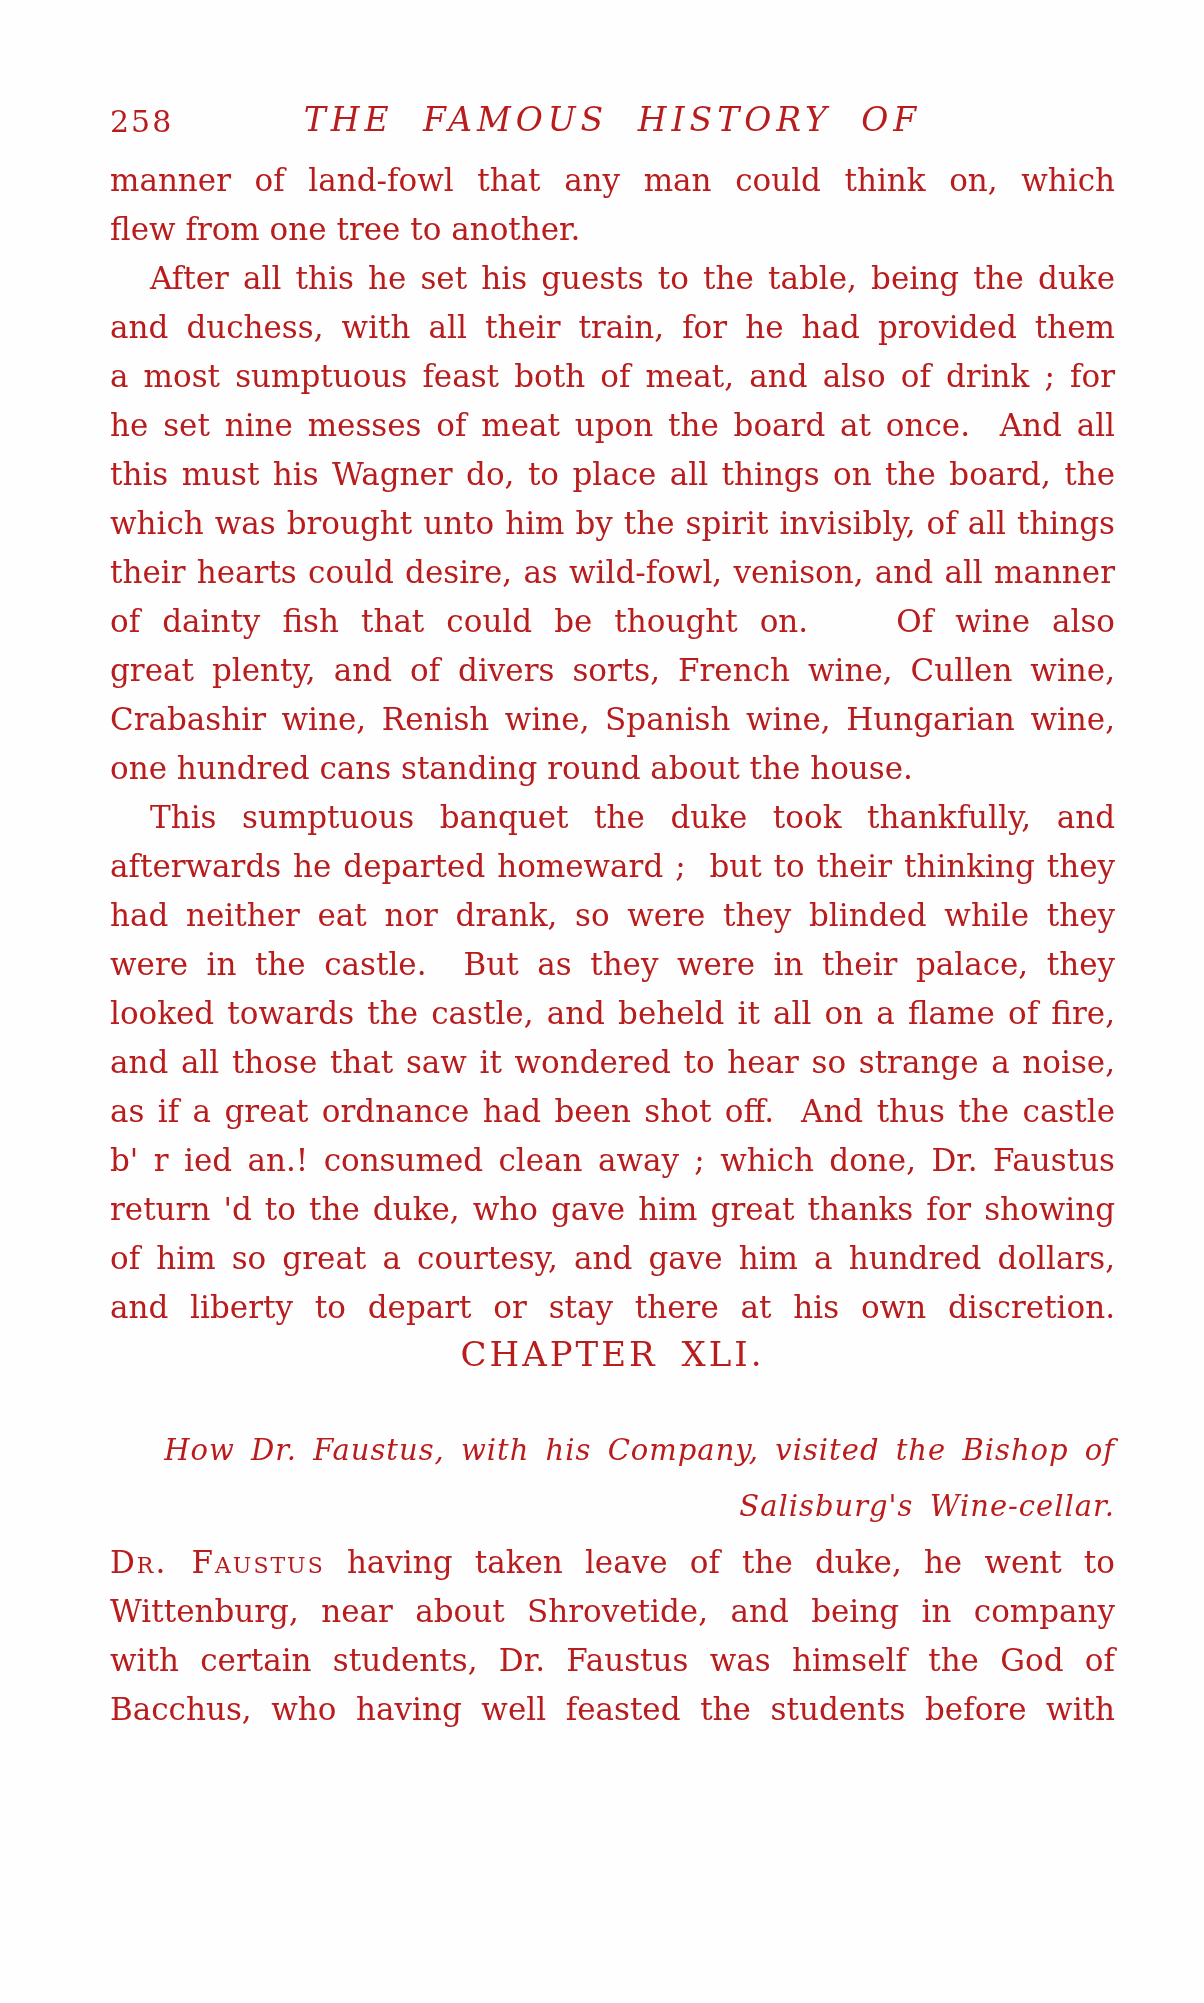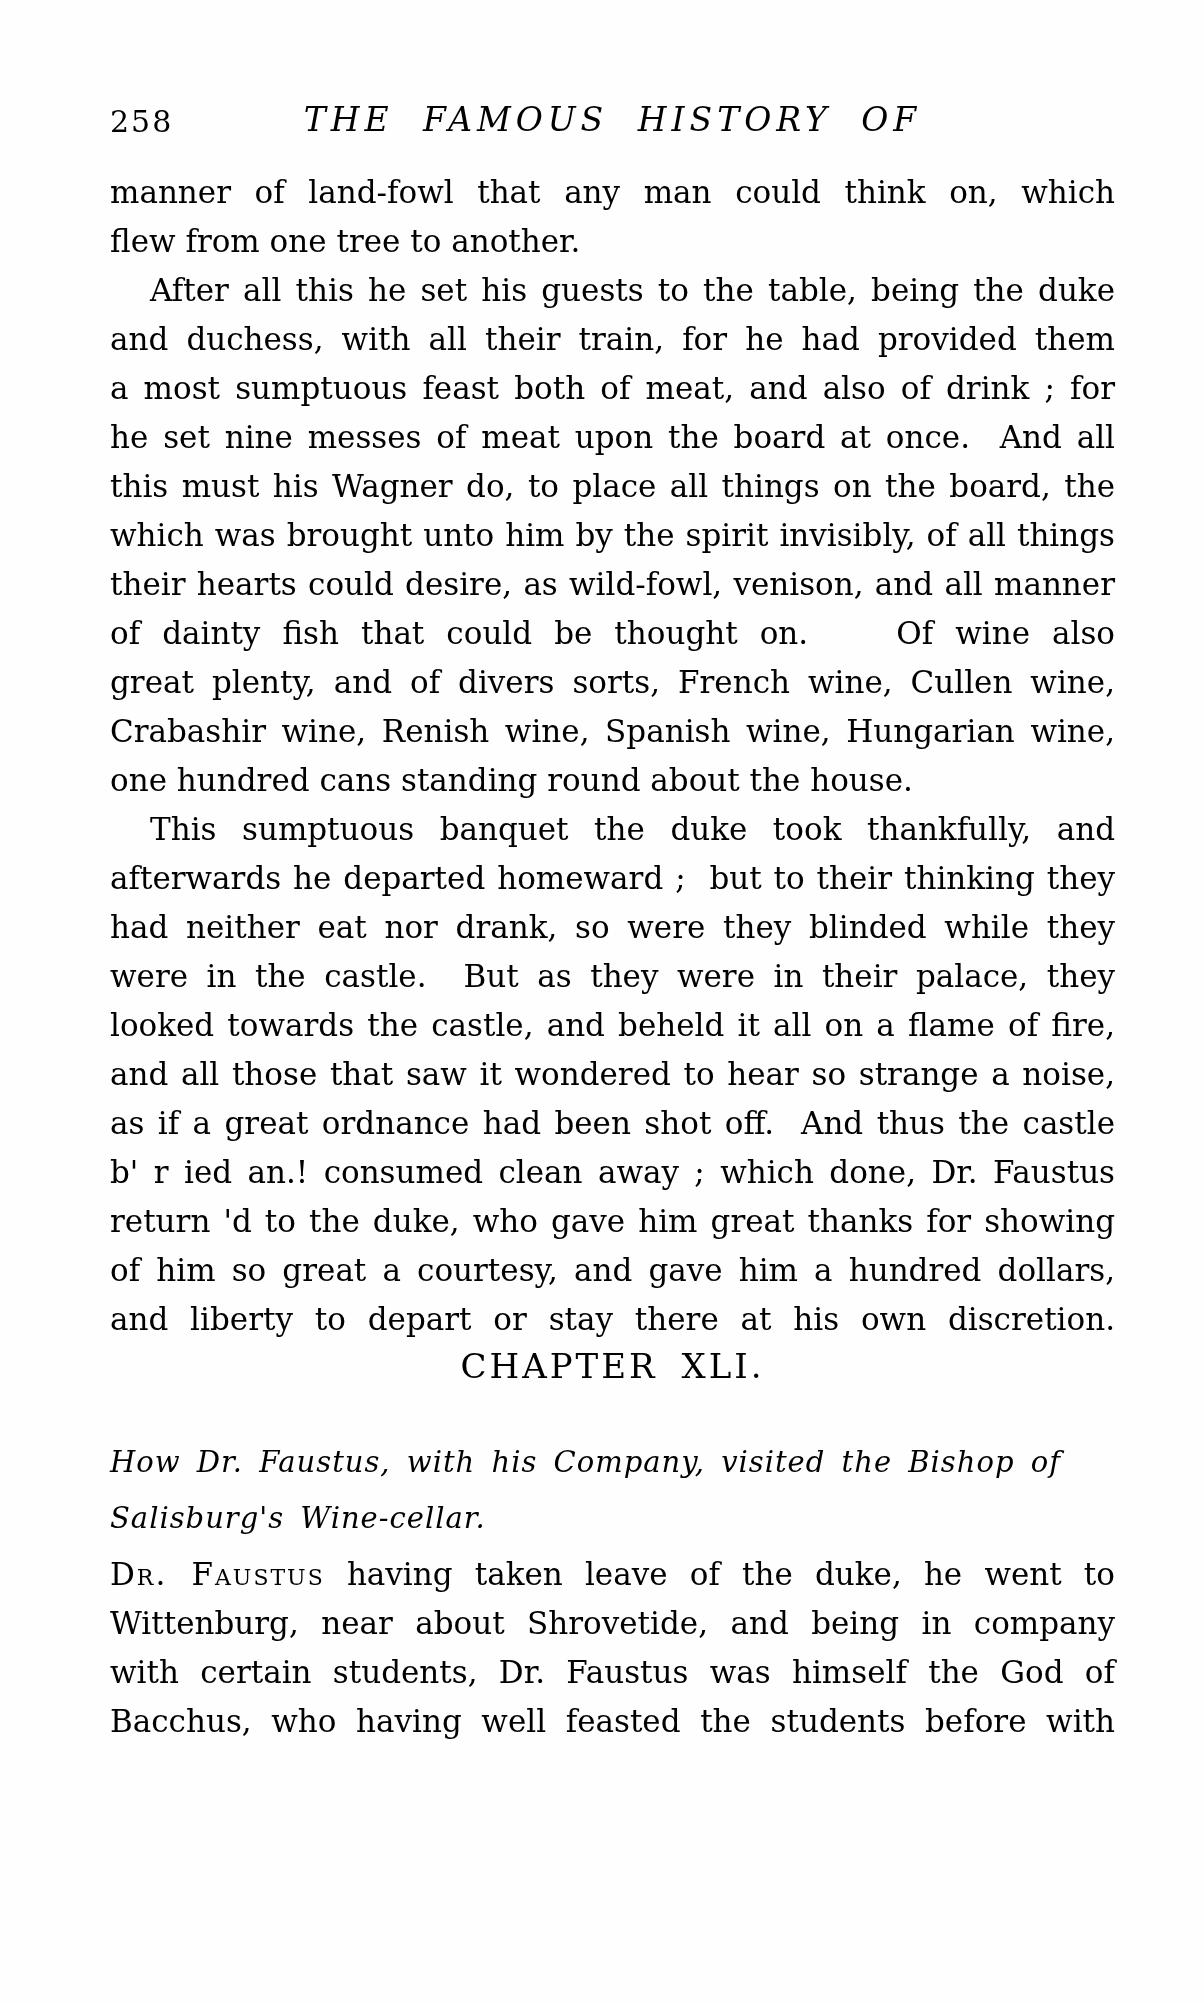--- a/index.html
+++ b/index.html
@@ -5,21 +5,21 @@
   html, body {
     margin: 0;
     padding: 0;
     background: #ffffff;
   }
   .page {
     position: relative;
     width: 1204px;
     height: 2003px;
     background: #fefefe;
-    color: #000000;
+    color: #b91c1c;
     font-family: "DejaVu Serif", "Liberation Serif", serif;
     overflow: hidden;
     box-sizing: border-box;
     padding: 100px 89px 0 110px; 
   }
   .running-head {
     position: relative;
     height: 44px;
     font-size: 31px;
   }
@@ -36,21 +36,21 @@
     right: 0;
     top: 0;
     text-align: center;
     font-style: italic;
     font-size: 33px;
     letter-spacing: 5px;
     word-spacing: 14px;
     white-space: nowrap;
   }
   .body-text {
-    margin-top: 24px;
+    margin-top: 12px;
   }
   .line {
     width: 100%;
     line-height: 49px;
     font-size: 31px;
     text-align: justify;
     text-align-last: justify;
     white-space: nowrap;
     overflow: visible;
   }
@@ -62,21 +62,21 @@
   }
   .chapter-heading {
     text-align: center;
     font-size: 34px;
     letter-spacing: 3px;
     word-spacing: 10px;
     line-height: 44px;
   }
   .chapter-subtitle {
     margin-top: 46px;
-    text-align: left;
+    text-align: right;
     font-style: italic;
     font-size: 29px;
     letter-spacing: 1px;
     word-spacing: 6px;
   }
   .subtitle-line {
     line-height: 56px;
     white-space: nowrap;
   }
   .chapter-opening {

